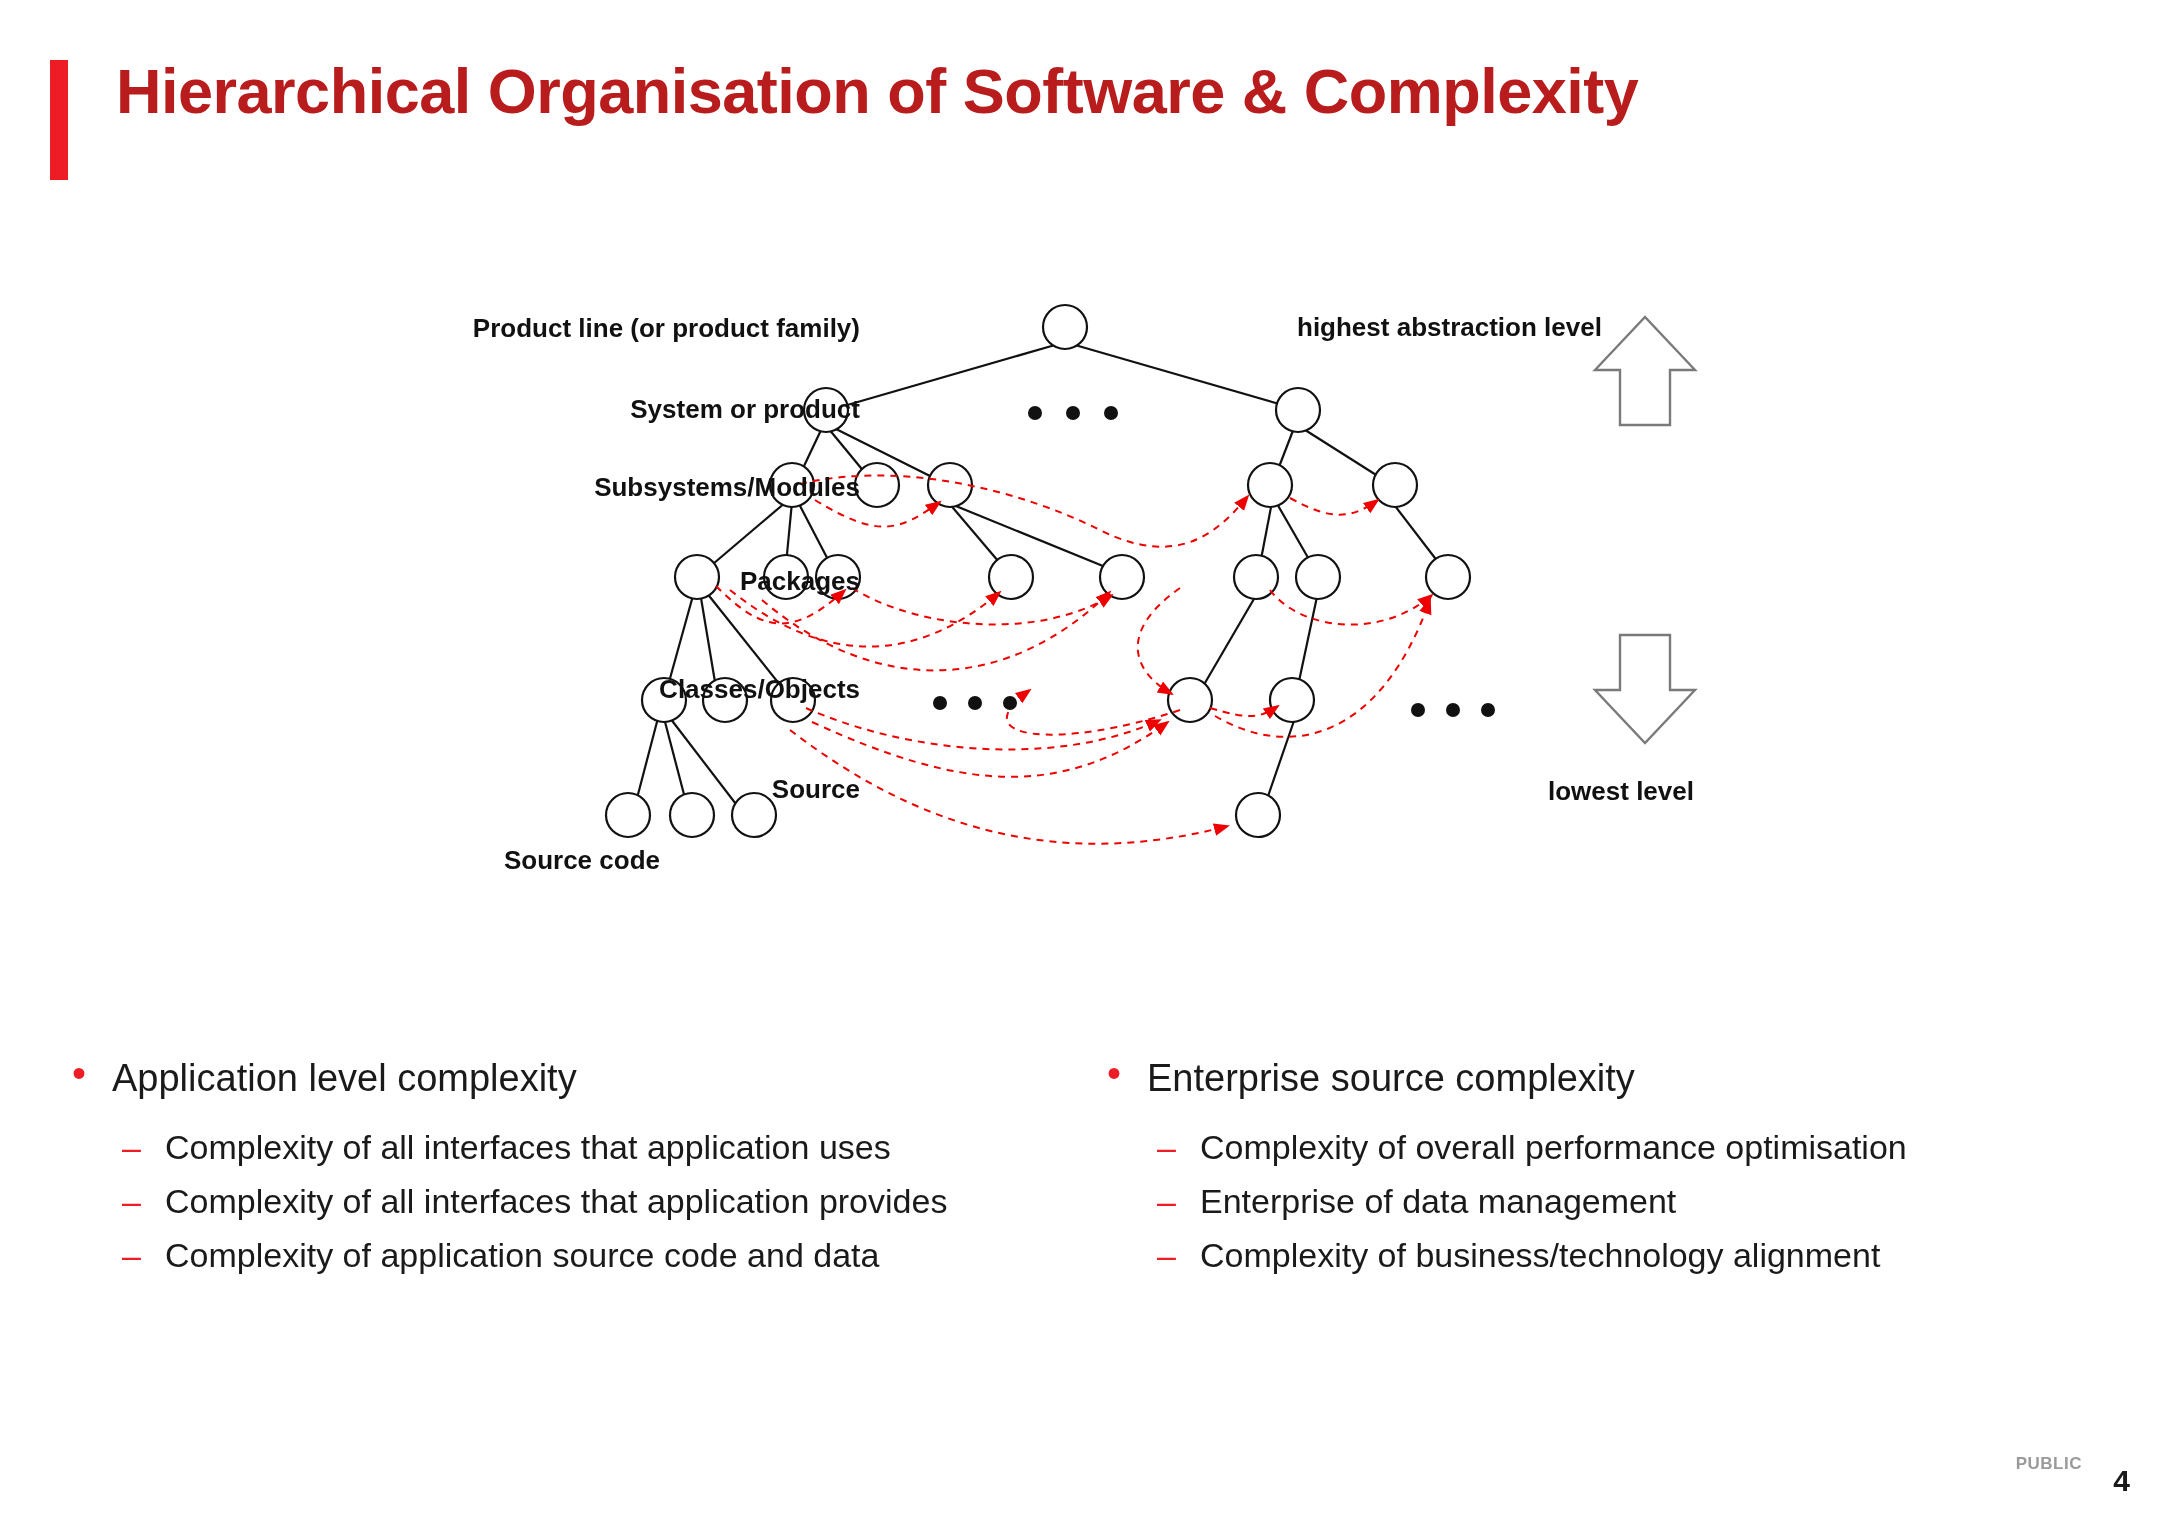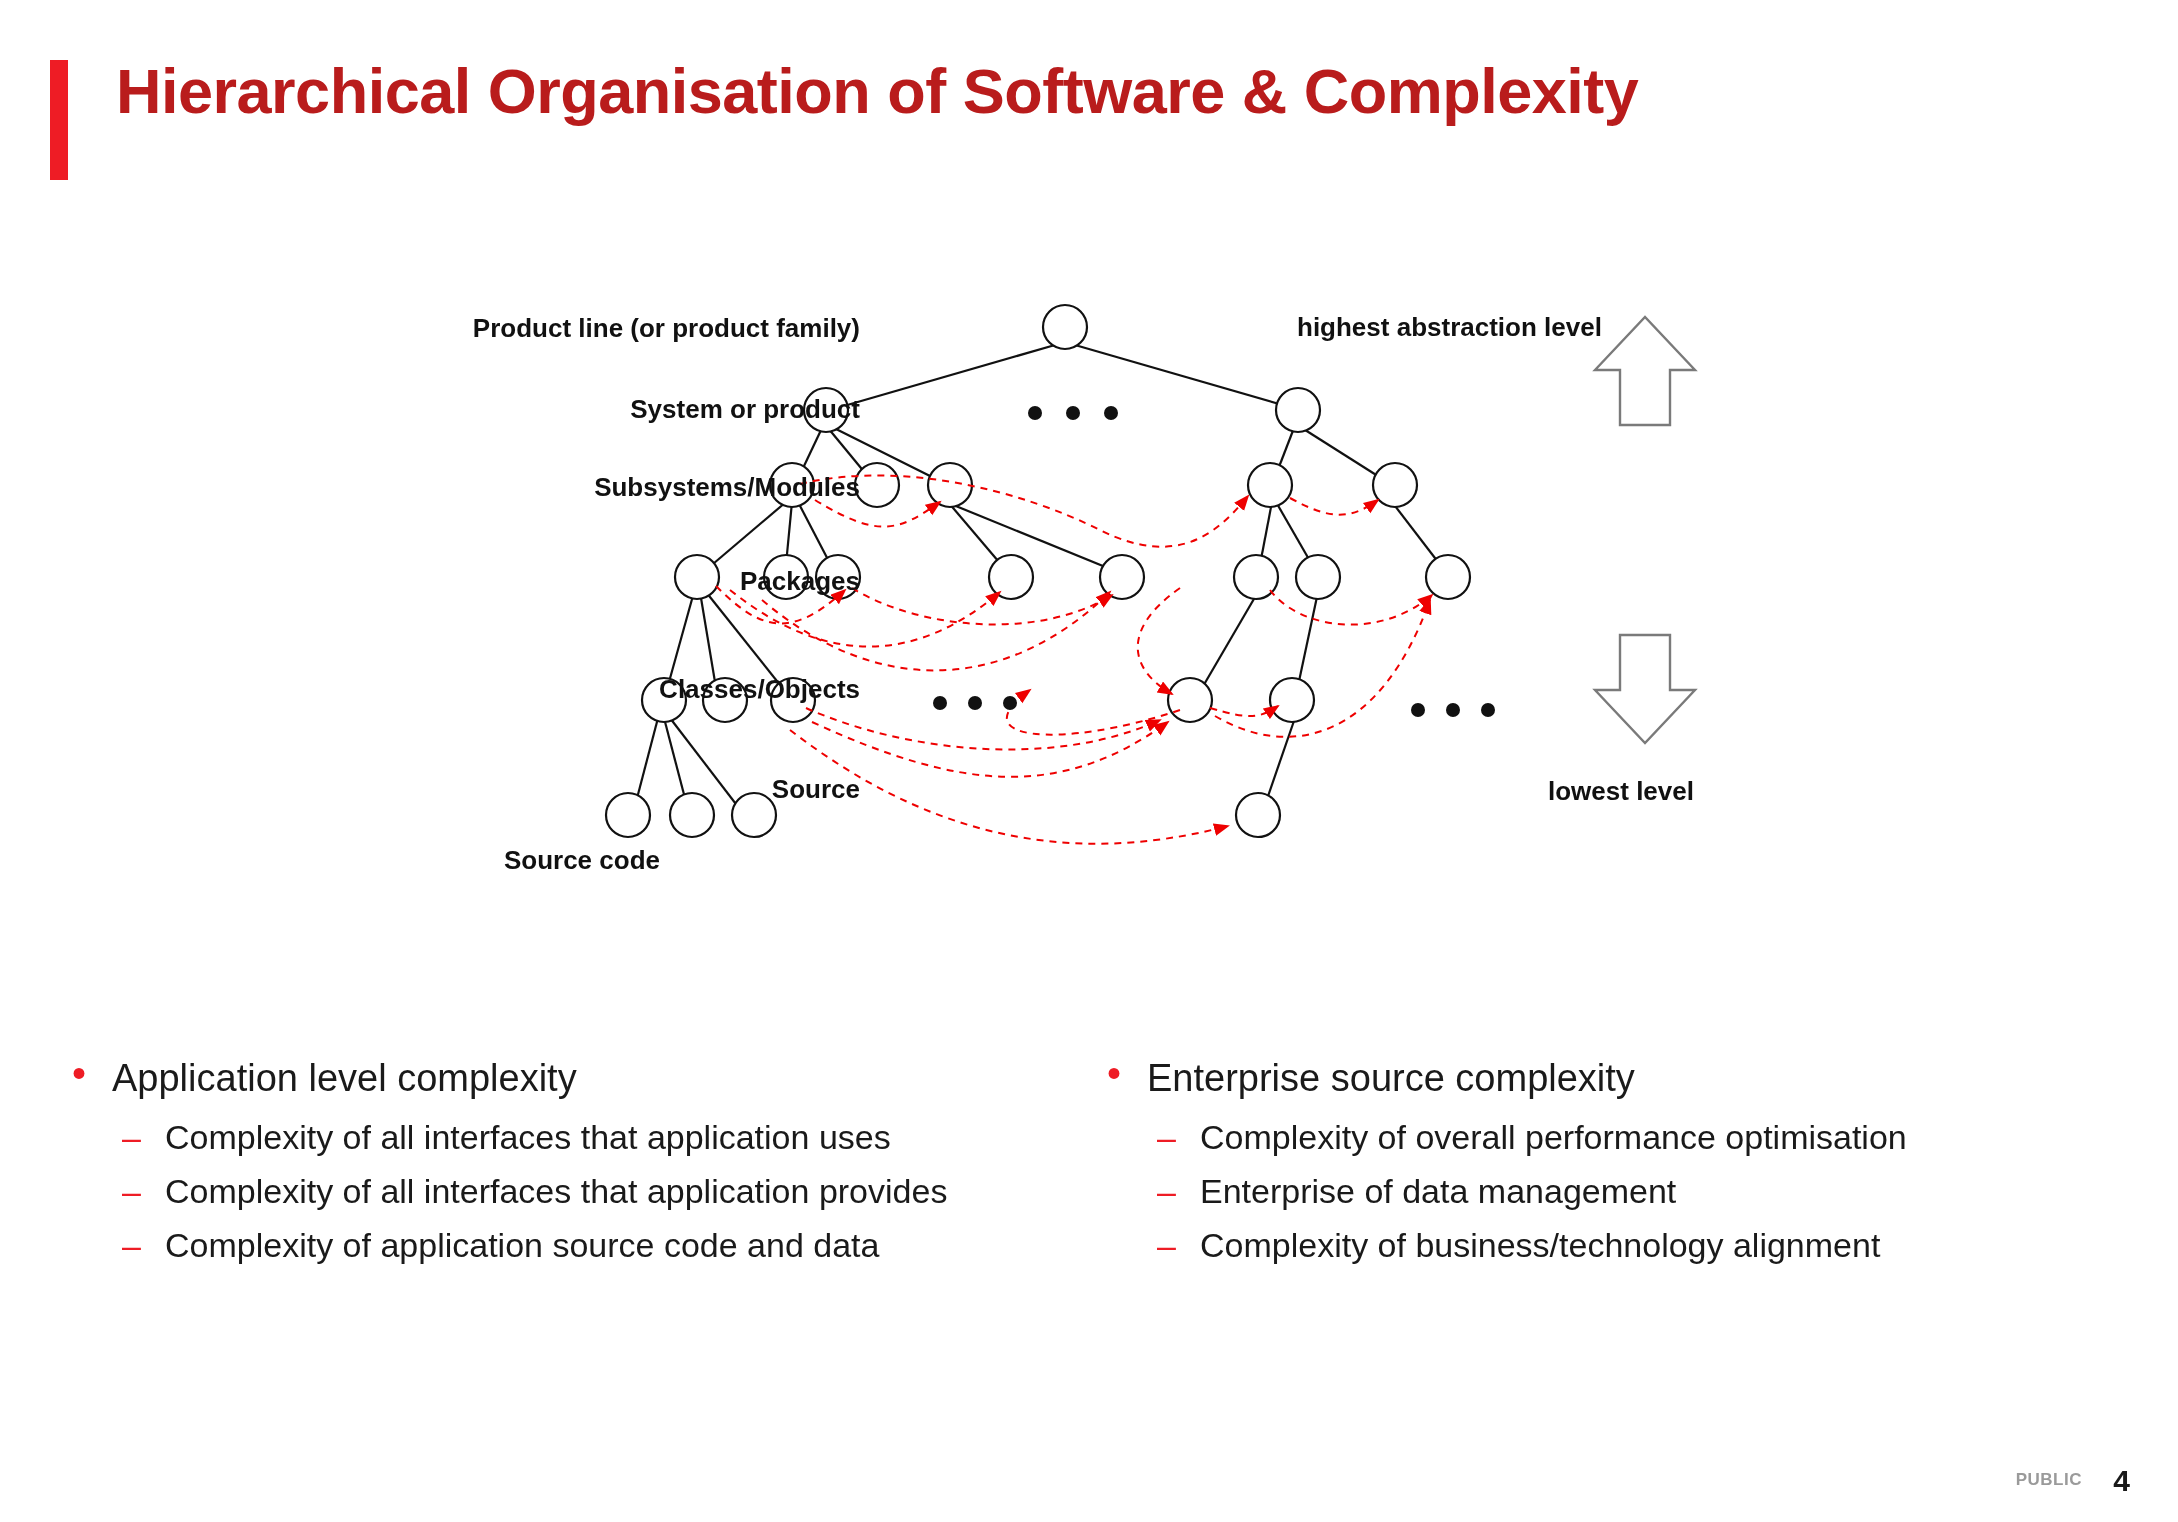--- a/index.html
+++ b/index.html
@@ -70,21 +70,21 @@
     top: 1055px;
   }
   .col-left  { left: 50px;  width: 1030px; }
   .col-right { left: 1085px; width: 1050px; }
 
   .bullet-l1 {
     position: relative;
     padding-left: 62px;
     font-size: 38px;
     color: #1a1a1a;
-    margin-bottom: 12px;
+    margin-bottom: 22px;
     line-height: 1.25;
   }
   .bullet-l1::before {
     content: "\2022";
     position: absolute;
     left: 22px;
     top: -6px;
     color: #ee1c25;
     font-size: 40px;
     line-height: 1.2;
@@ -103,21 +103,21 @@
     left: 72px;
     top: 0;
     color: #ee1c25;
     font-size: 34px;
   }
 
   
   .footer-public {
     position: absolute;
     right: 96px;
-    bottom: 32px;
+    bottom: 48px;
     font-size: 17px;
     font-weight: bold;
     color: #9a9a9a;
     letter-spacing: 0.5px;
   }
   .footer-page {
     position: absolute;
     right: 48px;
     bottom: 24px;
     font-size: 30px;

